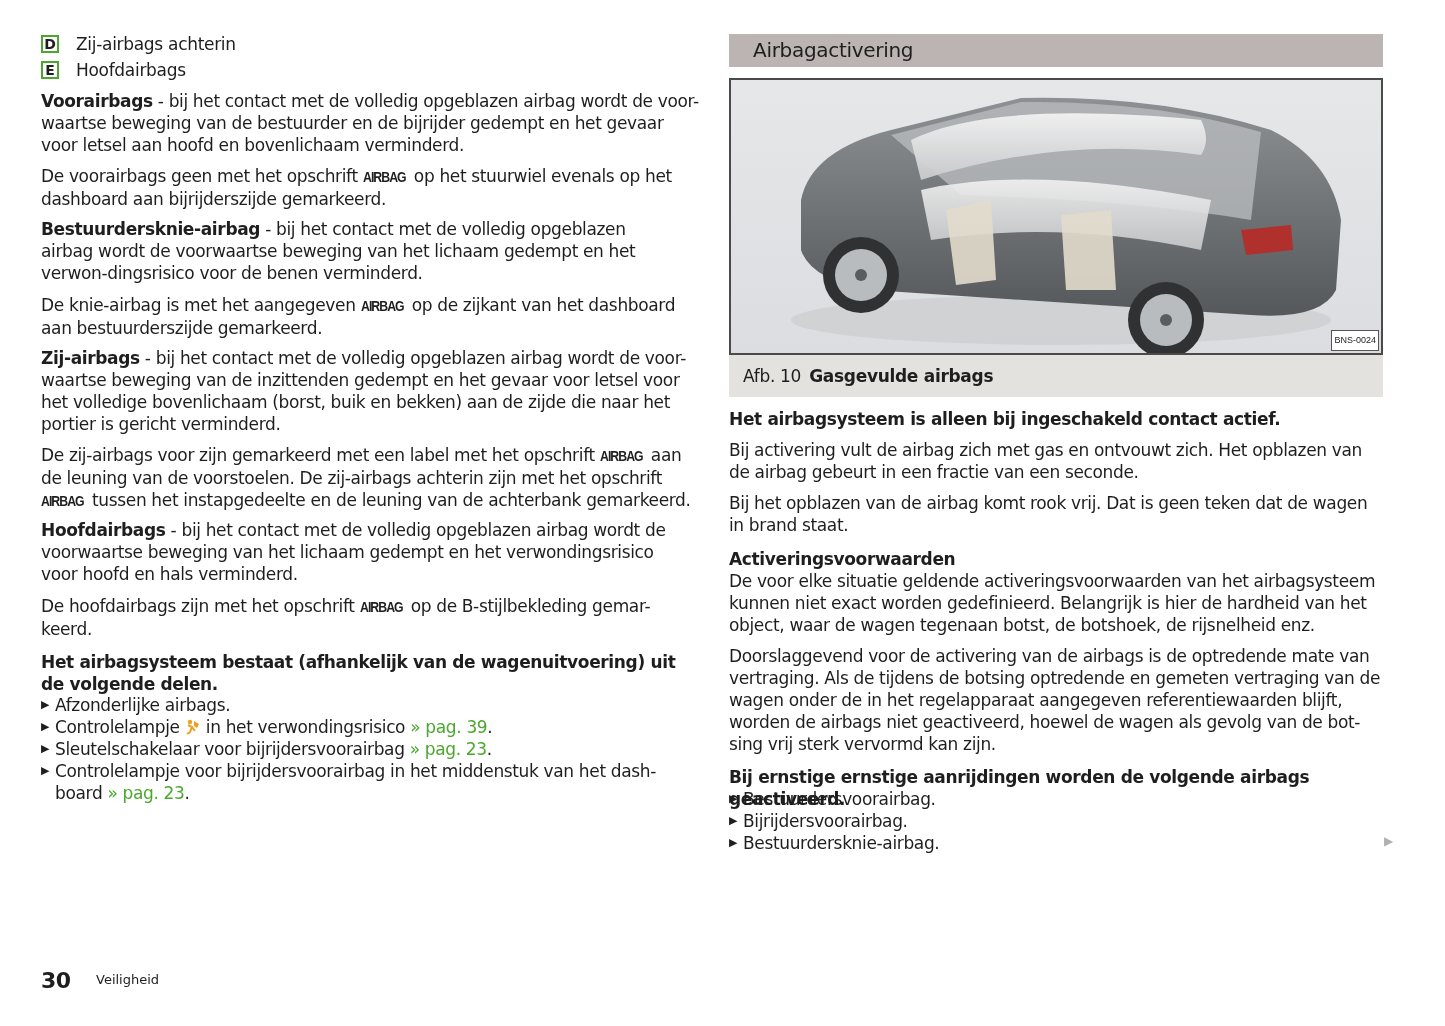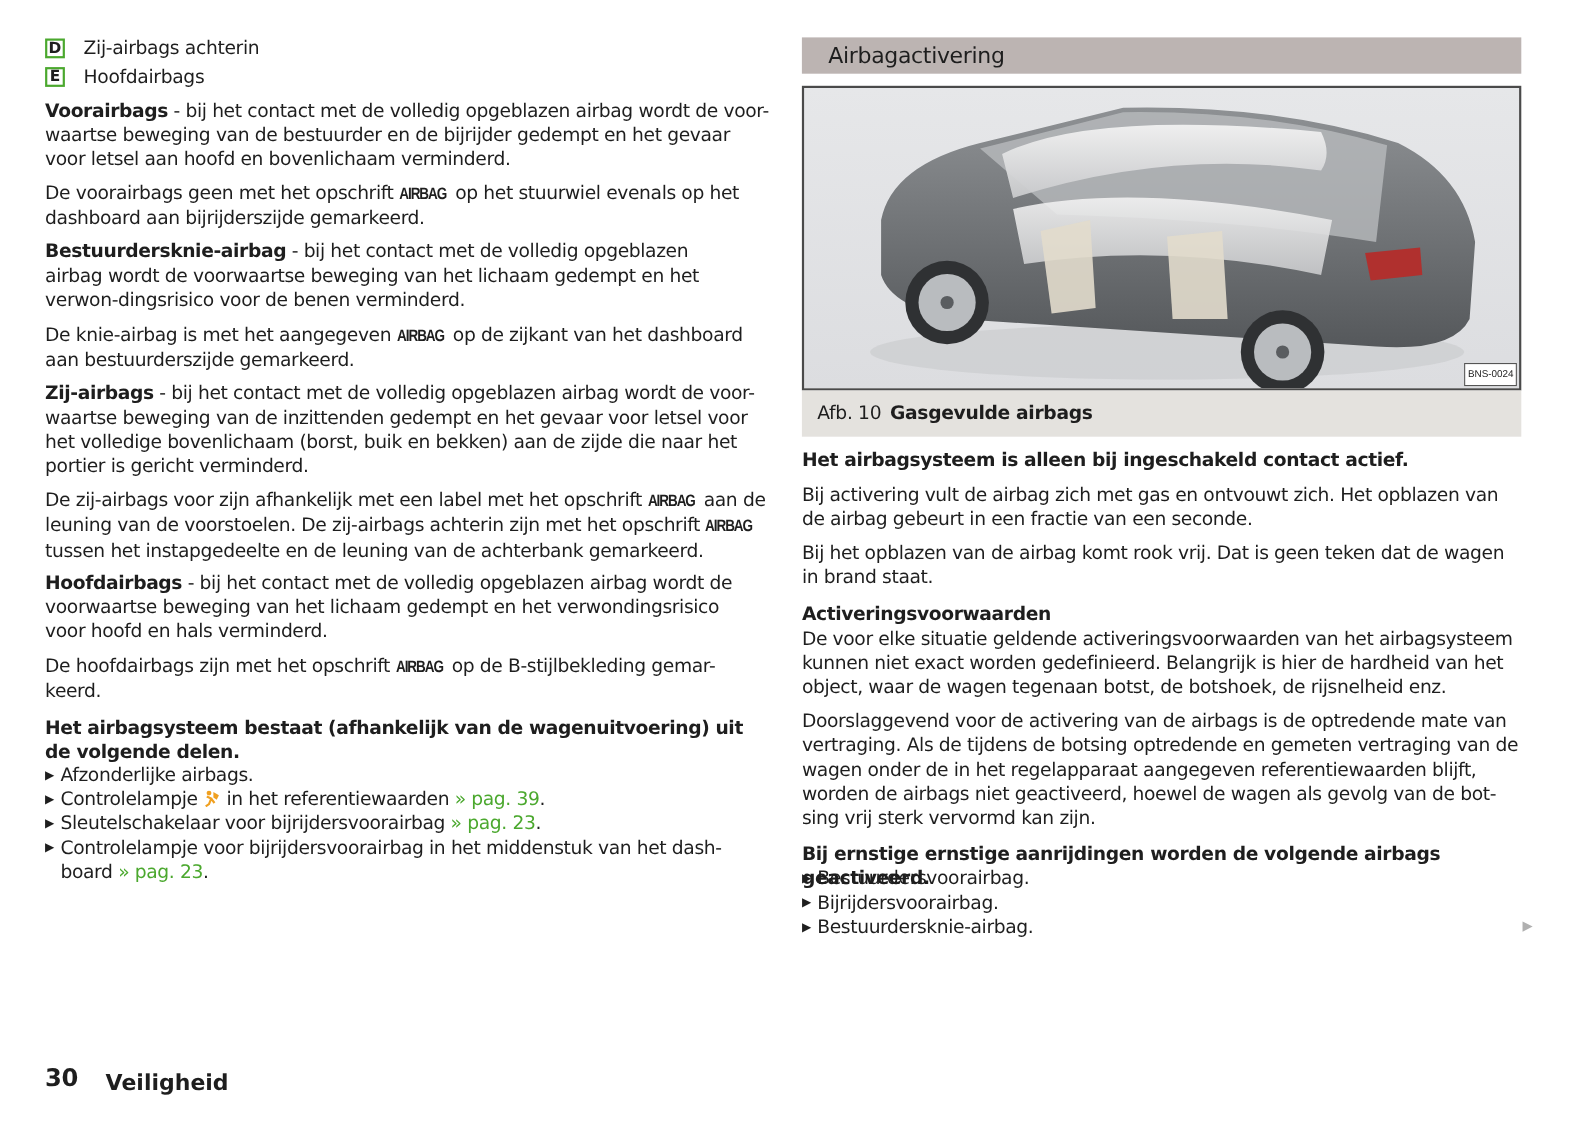--- a/index.html
+++ b/index.html
@@ -55,21 +55,21 @@
   .caption {
     position: absolute; left: 729px; top: 355px; width: 654px; height: 42px;
     background: #e4e2de; box-sizing: border-box; padding-left: 14px;
     font-size: 17px; line-height: 42px; letter-spacing: -0.3px;
   }
   .caption .num { margin-right: 8px; text-align: right; }
 
   .next-arrow { position: absolute; left: 1384px; top: 834px; font-size: 12px; color: #b0b0b0; }
 
   .footer-num { position: absolute; left: 41px; top: 968px; font-size: 22px; font-weight: bold; letter-spacing: -0.5px; }
-  .footer-title { position: absolute; left: 96px; top: 972px; font-size: 20px; font-weight: bold; }
+  .footer-title { position: absolute; left: 96px; top: 972px; font-size: 13px; font-weight: normal; }
 </style>
 </head>
 <body>
 
 <div class="legend-row" style="top:34px;">
   <span class="legend-box">D</span>
   <span class="legend-text">Zij-airbags achterin</span>
 </div>
 <div class="legend-row" style="top:60px;">
   <span class="legend-box">E</span>
@@ -80,35 +80,35 @@
   <p class="p block" style="top:90px; width:660px;"><span class="b">Voorairbags</span><span> - bij het contact met de volledig opgeblazen airbag wordt de voor-waartse beweging van de bestuurder en de bijrijder gedempt en het gevaar voor letsel aan hoofd en bovenlichaam verminderd.</span></p>
 
   <p class="p block" style="top:165px; width:640px;"><span>De voorairbags geen met het opschrift </span><span class="airbag-mark">AIRBAG</span><span> op het stuurwiel evenals op het dashboard aan bijrijderszijde gemarkeerd.</span></p>
 
   <p class="p block" style="top:218px; width:640px;"><span class="b">Bestuurdersknie-airbag</span><span> - bij het contact met de volledig opgeblazen airbag wordt de voorwaartse beweging van het lichaam gedempt en het verwon-dingsrisico voor de benen verminderd.</span></p>
 
   <p class="p block" style="top:294px; width:660px;"><span>De knie-airbag is met het aangegeven </span><span class="airbag-mark">AIRBAG</span><span> op de zijkant van het dashboard aan bestuurderszijde gemarkeerd.</span></p>
 
   <p class="p block" style="top:347px; width:660px;"><span class="b">Zij-airbags</span><span> - bij het contact met de volledig opgeblazen airbag wordt de voor-waartse beweging van de inzittenden gedempt en het gevaar voor letsel voor het volledige bovenlichaam (borst, buik en bekken) aan de zijde die naar het portier is gericht verminderd.</span></p>
 
-  <p class="p block" style="top:444px; width:665px;"><span>De zij-airbags voor zijn afhankelijk met een label met het opschrift </span><span class="airbag-mark">AIRBAG</span><span> aan de leuning van de voorstoelen. De zij-airbags achterin zijn met het opschrift </span><span class="airbag-mark">AIRBAG</span><span> tussen het instapgedeelte en de leuning van de achterbank gemarkeerd.</span></p>
+  <p class="p block" style="top:444px; width:665px;"><span>De zij-airbags voor zijn gemarkeerd met een label met het opschrift </span><span class="airbag-mark">AIRBAG</span><span> aan de leuning van de voorstoelen. De zij-airbags achterin zijn met het opschrift </span><span class="airbag-mark">AIRBAG</span><span> tussen het instapgedeelte en de leuning van de achterbank gemarkeerd.</span></p>
 
   <p class="p block" style="top:519px; width:640px;"><span class="b">Hoofdairbags</span><span> - bij het contact met de volledig opgeblazen airbag wordt de voorwaartse beweging van het lichaam gedempt en het verwondingsrisico voor hoofd en hals verminderd.</span></p>
 
   <p class="p block" style="top:595px; width:640px;"><span>De hoofdairbags zijn met het opschrift </span><span class="airbag-mark">AIRBAG</span><span> op de B-stijlbekleding gemar-keerd.</span></p>
 
   <p class="p b block" style="top:651px; width:640px;">Het airbagsysteem bestaat (afhankelijk van de wagenuitvoering) uit de volgende delen.</p>
 
   <ul class="tri block" style="top:694px; width:640px;">
     <li><span class="tri-icon">▶</span><span>Afzonderlijke airbags.</span></li>
     <li><span class="tri-icon">▶</span><span>Controlelampje </span><span style="display:inline-block;width:16px;height:16px;vertical-align:-2px;"><svg width="16" height="16" viewBox="0 0 16 16">
             <circle cx="5" cy="3" r="2.2" fill="#f0a020"></circle>
             <path d="M3 6 L7 8 L5 13 L2 15 M7 8 L10 12" stroke="#f0a020" stroke-width="2" fill="none"></path>
             <path d="M9 2 L14 5 L12 9 L9 7 Z" fill="#f0a020"></path>
-          </svg></span><span> in het referentiewaarden </span><span class="link">» pag. 39</span><span>.</span></li>
+          </svg></span><span> in het verwondingsrisico </span><span class="link">» pag. 39</span><span>.</span></li>
     <li><span class="tri-icon">▶</span><span>Sleutelschakelaar voor bijrijdersvoorairbag </span><span class="link">» pag. 23</span><span>.</span></li>
     <li><span class="tri-icon">▶</span><span>Controlelampje voor bijrijdersvoorairbag in het middenstuk van het dash-board </span><span class="link">» pag. 23</span><span>.</span></li>
   </ul>
 </div>
 
 <div class="section-header">Airbagactivering</div>
 
 <div class="figure">
   <svg width="650" height="273" viewBox="0 0 650 273">
     <defs>

